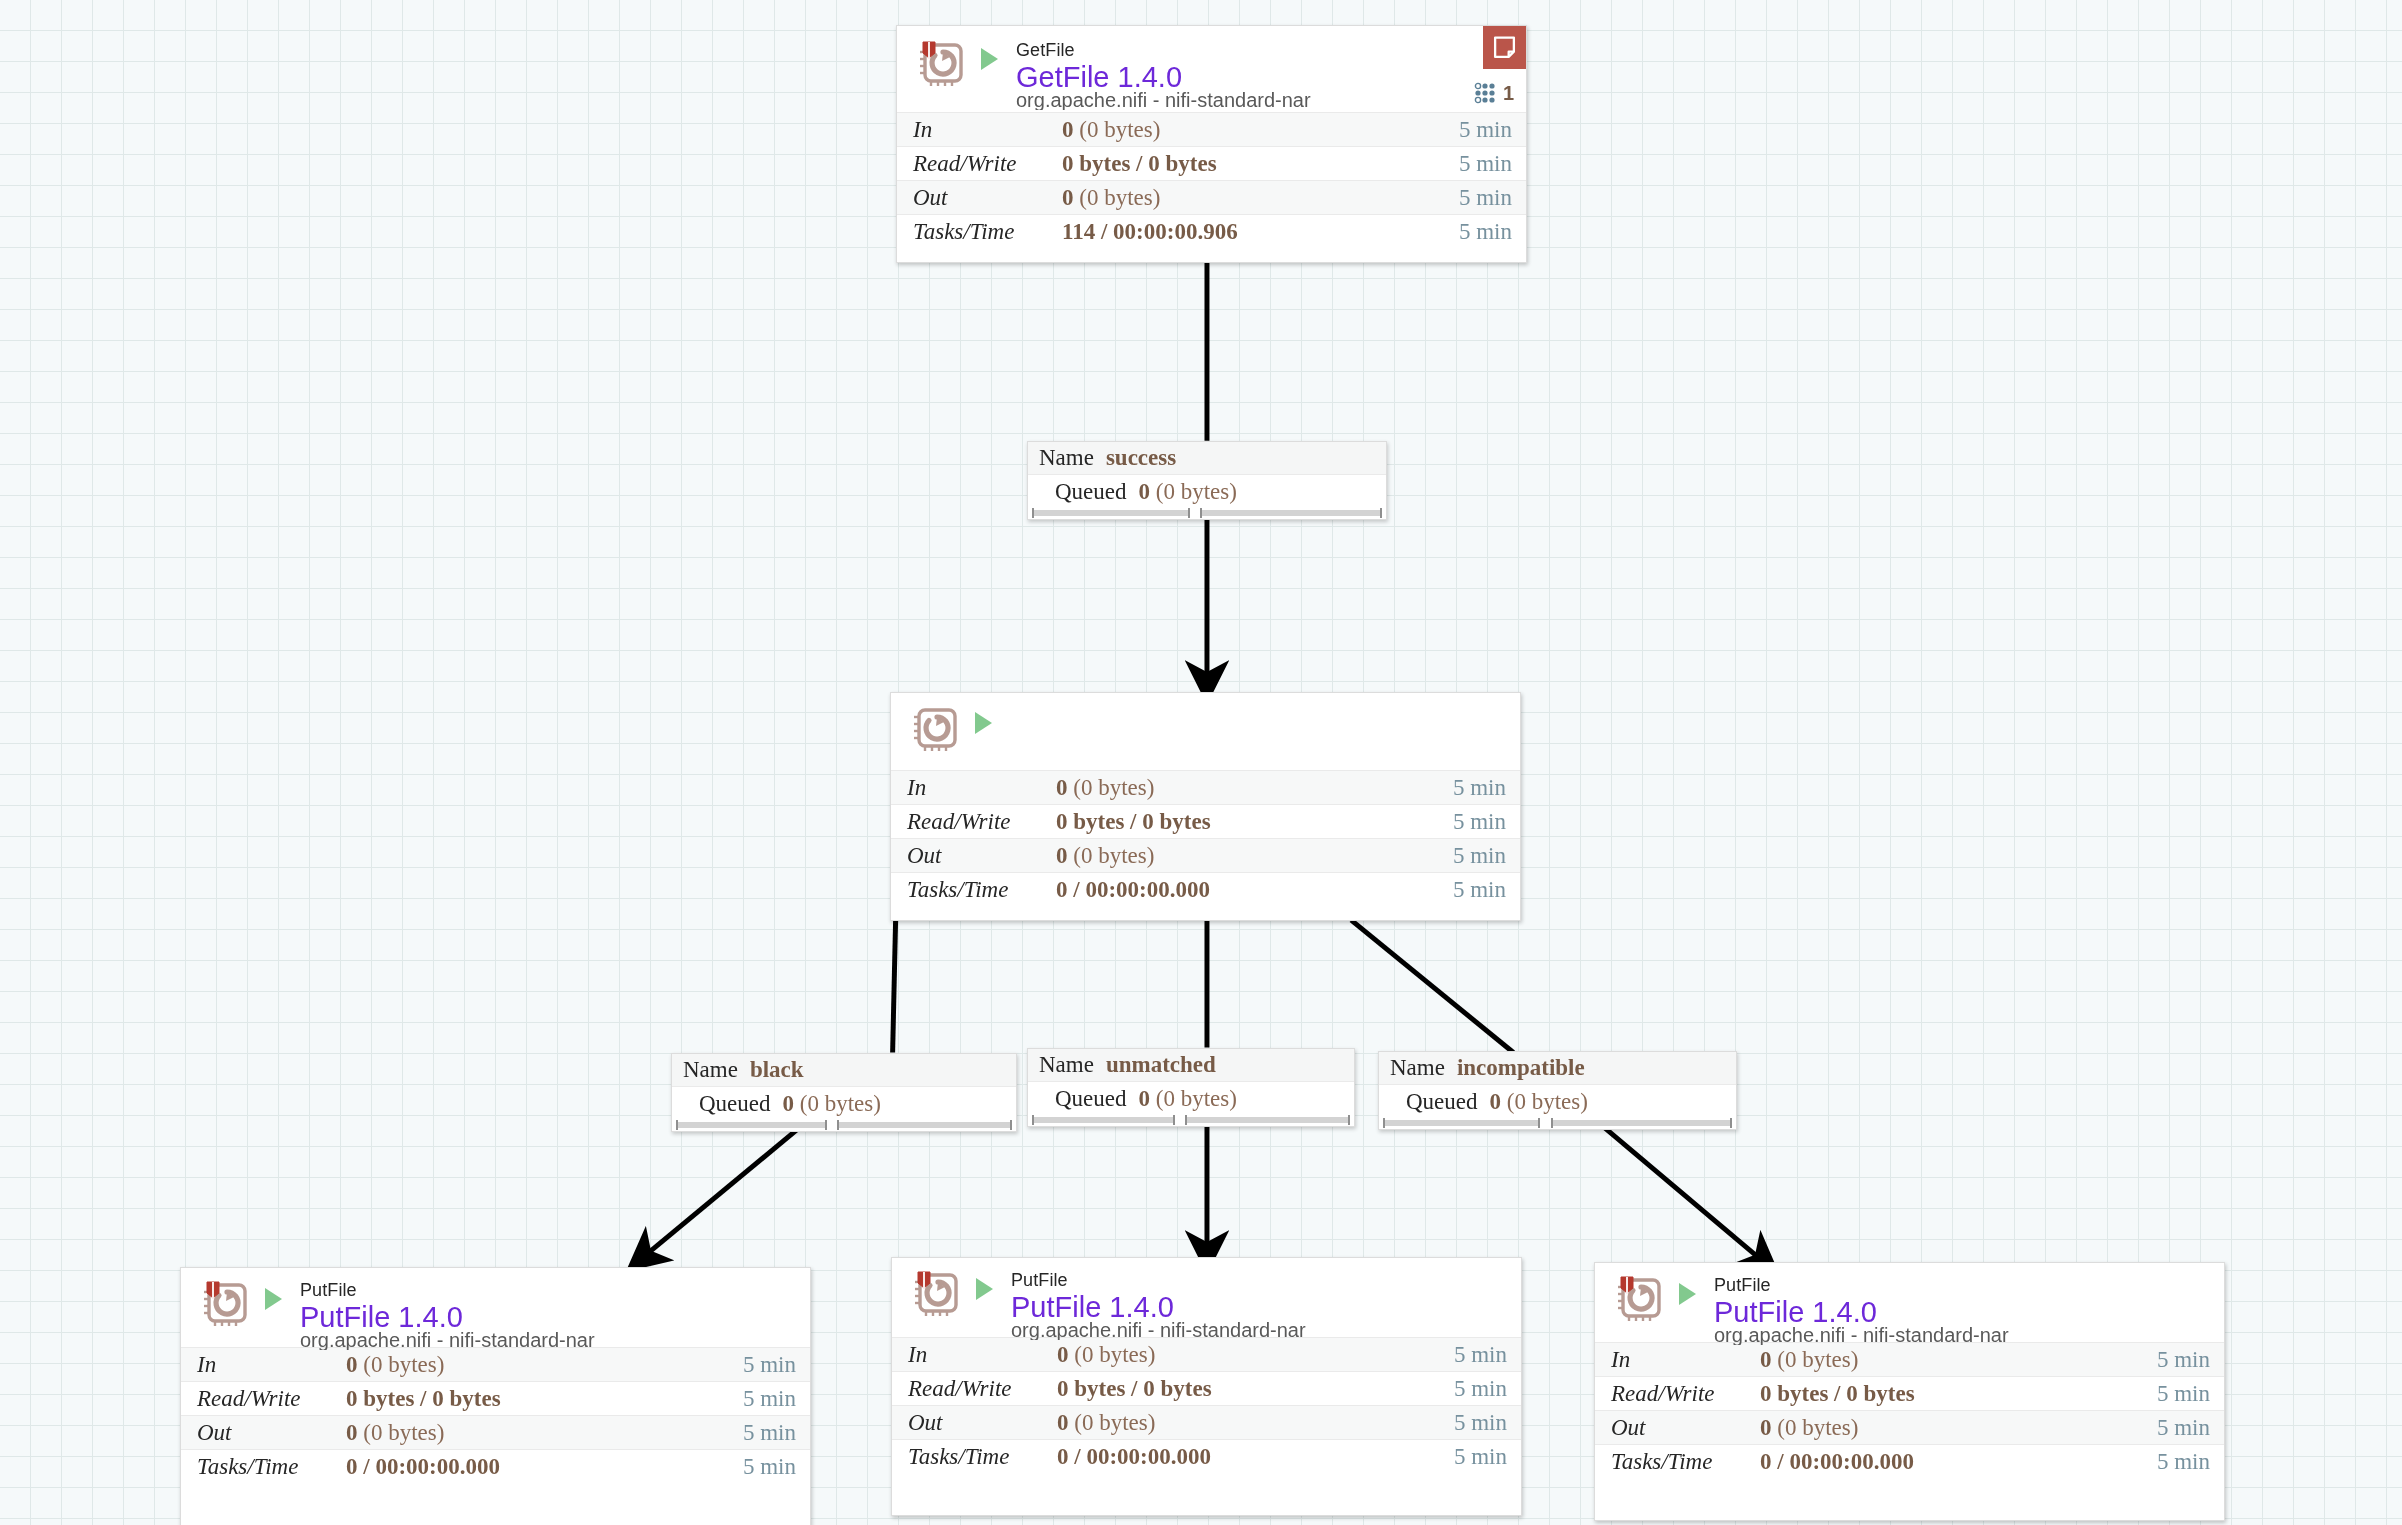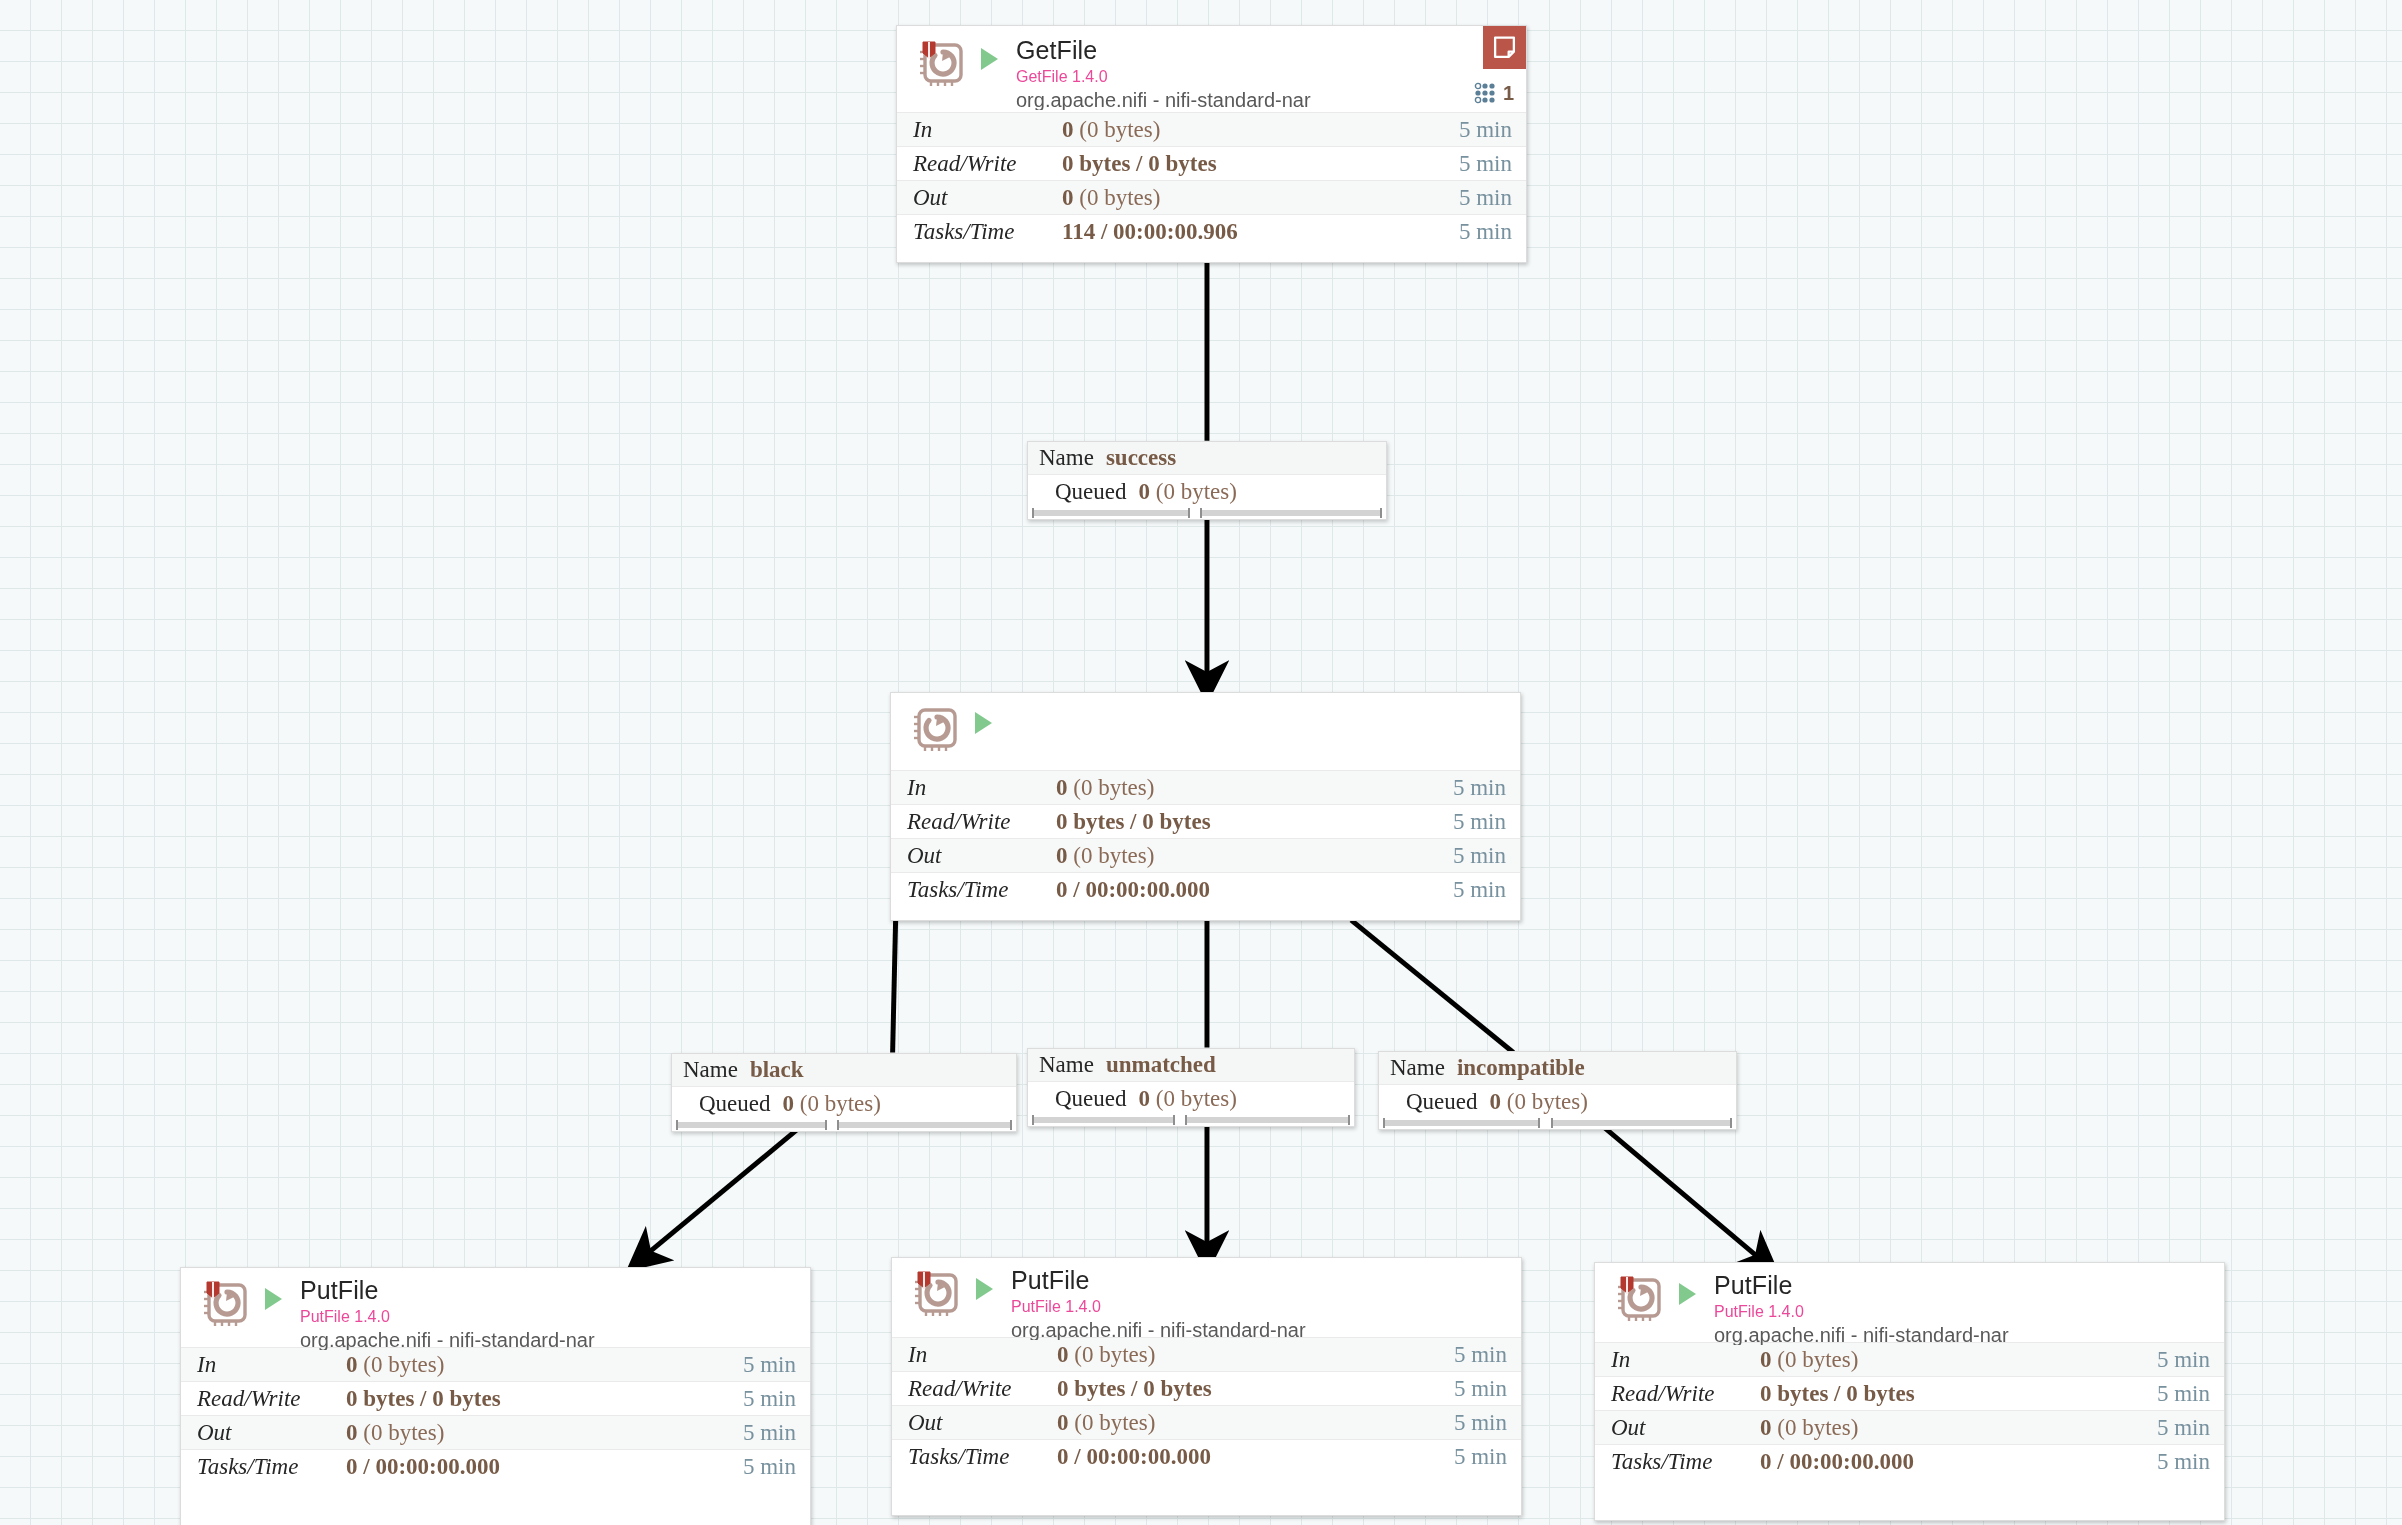--- a/index.html
+++ b/index.html
@@ -36,26 +36,26 @@
   .run-tri{
     position:absolute;left:84px;top:22px;
     width:0;height:0;
     border-top:11px solid transparent;
     border-bottom:11px solid transparent;
     border-left:17px solid #82c98e;
   }
   .proc-names{position:absolute;left:119px;top:10px;right:60px;}
   .p-name{
     font-family:"Liberation Sans", sans-serif;
-    font-size:25px;color:#262626;line-height:28px;letter-spacing:0.1px;
+    font-size:18px;color:#262626;line-height:28px;letter-spacing:0.1px;
     white-space:nowrap;overflow:hidden;text-overflow:ellipsis;
   }
   .p-type{
     font-family:"Liberation Sans", sans-serif;
-    font-size:16px;color:#ec4899;line-height:26px;
+    font-size:29px;color:#6d28d9;line-height:26px;
     white-space:nowrap;overflow:hidden;text-overflow:ellipsis;
   }
   .p-bundle{
     font-family:"Liberation Sans", sans-serif;
     font-size:20px;color:#595959;line-height:20px;
     white-space:nowrap;overflow:hidden;text-overflow:ellipsis;
   }
   .bulletin{
     position:absolute;right:0;top:0;width:43px;height:43px;
     background:#ba554a;display:flex;align-items:center;justify-content:center;

